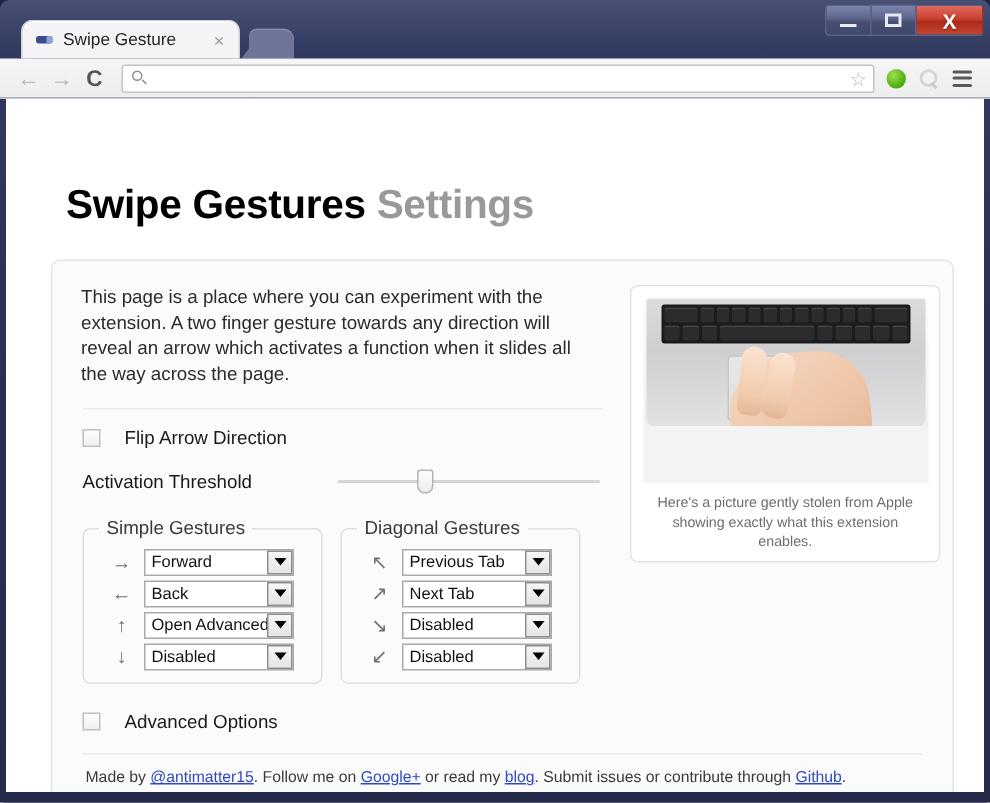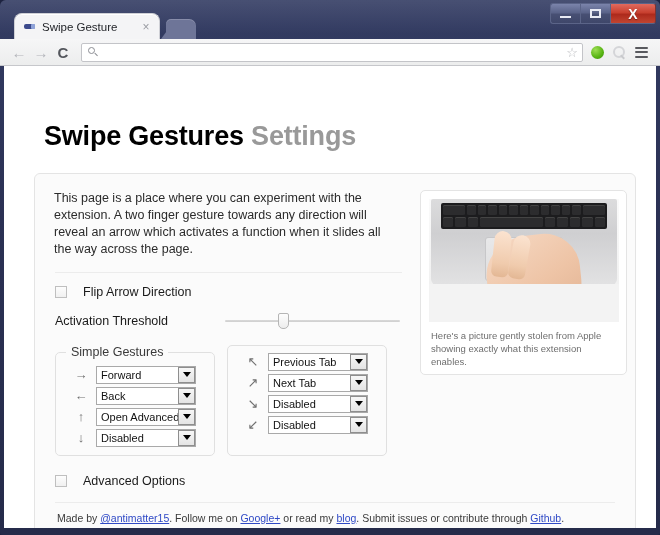--- a/index.html
+++ b/index.html
@@ -344,21 +344,21 @@
     background: linear-gradient(180deg,#fbe3d0 0%, #f0cbad 70%, #e3b794 100%);
   }
   .finger.f1 { left: 64px; top: 32px; height: 46px; transform: rotate(6deg); }
   .finger.f2 { left: 82px; top: 36px; height: 44px; transform: rotate(10deg); }
   .photo-bottom {
     position:absolute; left:0; bottom:0; width:190px; height:38px;
     background:#f3f3f3;
   }
   .caption {
     font-size: 9.5px; color:#6e6e6e; line-height: 13px;
-    margin-top: 7px; padding: 0 2px 0 2px;
+    margin-top: 7px; padding: 0 2px 0 2px; text-align: center;
   }
 </style>
 </head>
 <body>
 
 <div class="window">
   <div class="frame-gloss"></div>
 
   <div class="winbtns">
     <div class="winbtn">
@@ -476,20 +476,21 @@
                   <span class="gsel">
                     <span class="val">Disabled</span>
                     <span class="arrowbtn">
                         <b></b>
                       </span>
                   </span>
                 </div>
               </fieldset>
 
               <fieldset class="gbox">
+                <legend>Diagonal Gestures</legend>
                 <div class="grow">
                   <span class="garrow">↖</span>
                   <span class="gsel">
                     <span class="val">Previous Tab</span>
                     <span class="arrowbtn">
                         <b></b>
                       </span>
                   </span>
                 </div>
                 <div class="grow">

